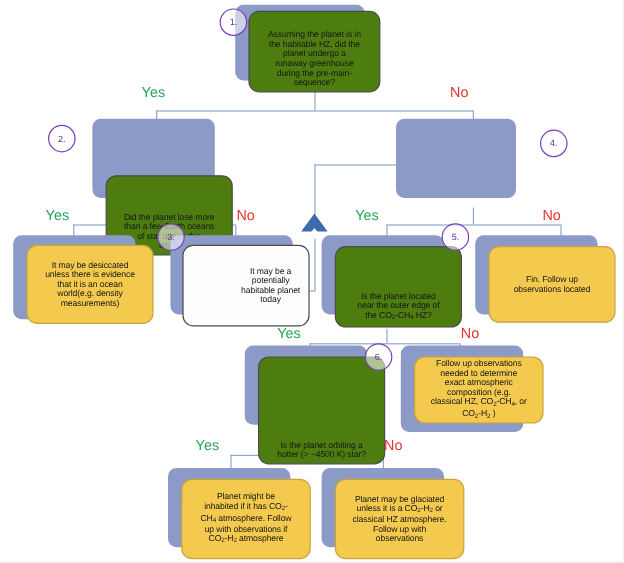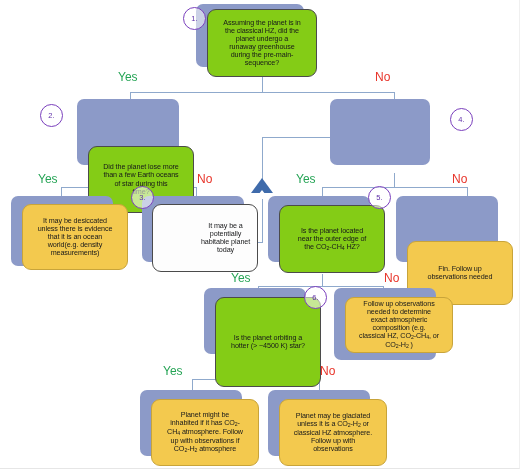--- a/index.html
+++ b/index.html
@@ -42,23 +42,24 @@
     display: flex;
     align-items: center;
     justify-content: center;
     text-align: center;
     padding: 3px 5px;
     color: #17181a;
     line-height: 1.12;
     letter-spacing: -0.1px;
   }
   .node-q {
-    background: #84cc16;
+    background: #4d7c0f;
     border: 1.4px solid #4b4b4b;
     font-size: 7.2px;
+    align-items: flex-end;
   }
   .node-a {
     background: #f3c94e;
     border: 1.2px solid #c8a43a;
     font-size: 7.2px;
   }
   .node-white {
     background: #fdfdfd;
     border: 1.4px solid #4b4b4b;
     font-size: 7.2px;
@@ -143,21 +144,21 @@
   <div class="line v" style="left:192px; top:379px; height:12px;"></div>
   <div class="line v" style="left:319px; top:379px; height:12px;"></div>
 
   <div class="uparrow" style="left:251px; top:178px;"></div>
   <div class="uparrow-notch" style="left:255px; top:190px;"></div>
 
   <div class="shadow-card" style="left:196px; top:4px; width:108px; height:63px;"></div>
   <div class="node node-q" style="left:207px; top:9px; width:110px; height:68px;">
     <div>
       <span>Assuming the planet is in</span>
-      <span>the classical HZ, did the</span>
+      <span>the habitable HZ, did the</span>
       <span>planet undergo a</span>
       <span>runaway greenhouse</span>
       <span>during the pre-main-</span>
       <span>sequence?</span>
     </div>
   </div>
   <div class="num" style="left:183px; top:7px;">
     <span>1.</span>
   </div>
 
@@ -219,24 +220,24 @@
     </div>
   </div>
   <div class="num" style="left:368px; top:186px;">
     <span>5.</span>
   </div>
 
   <div class="lbl lbl-yes" style="left:231px; top:271px;">Yes</div>
   <div class="lbl lbl-no" style="left:384px; top:271px;">No</div>
 
   <div class="shadow-card" style="left:396px; top:196px; width:102px; height:66px;"></div>
-  <div class="node node-a" style="left:407px; top:205px; width:106px; height:64px;margin-top:36px;">
+  <div class="node node-a" style="left:407px; top:205px; width:106px; height:64px;">
     <div>
       <span>Fin. Follow up</span>
-      <span>observations needed</span>
+      <span>observations located</span>
     </div>
   </div>
 
   <div class="shadow-card" style="left:204px; top:288px; width:102px; height:66px;"></div>
   <div class="node node-q" style="left:215px; top:297px; width:106px; height:90px;">
     <div>
       <span>Is the planet orbiting a</span>
       <span>hotter (&gt; ~4500 K) star?</span>
     </div>
   </div>

